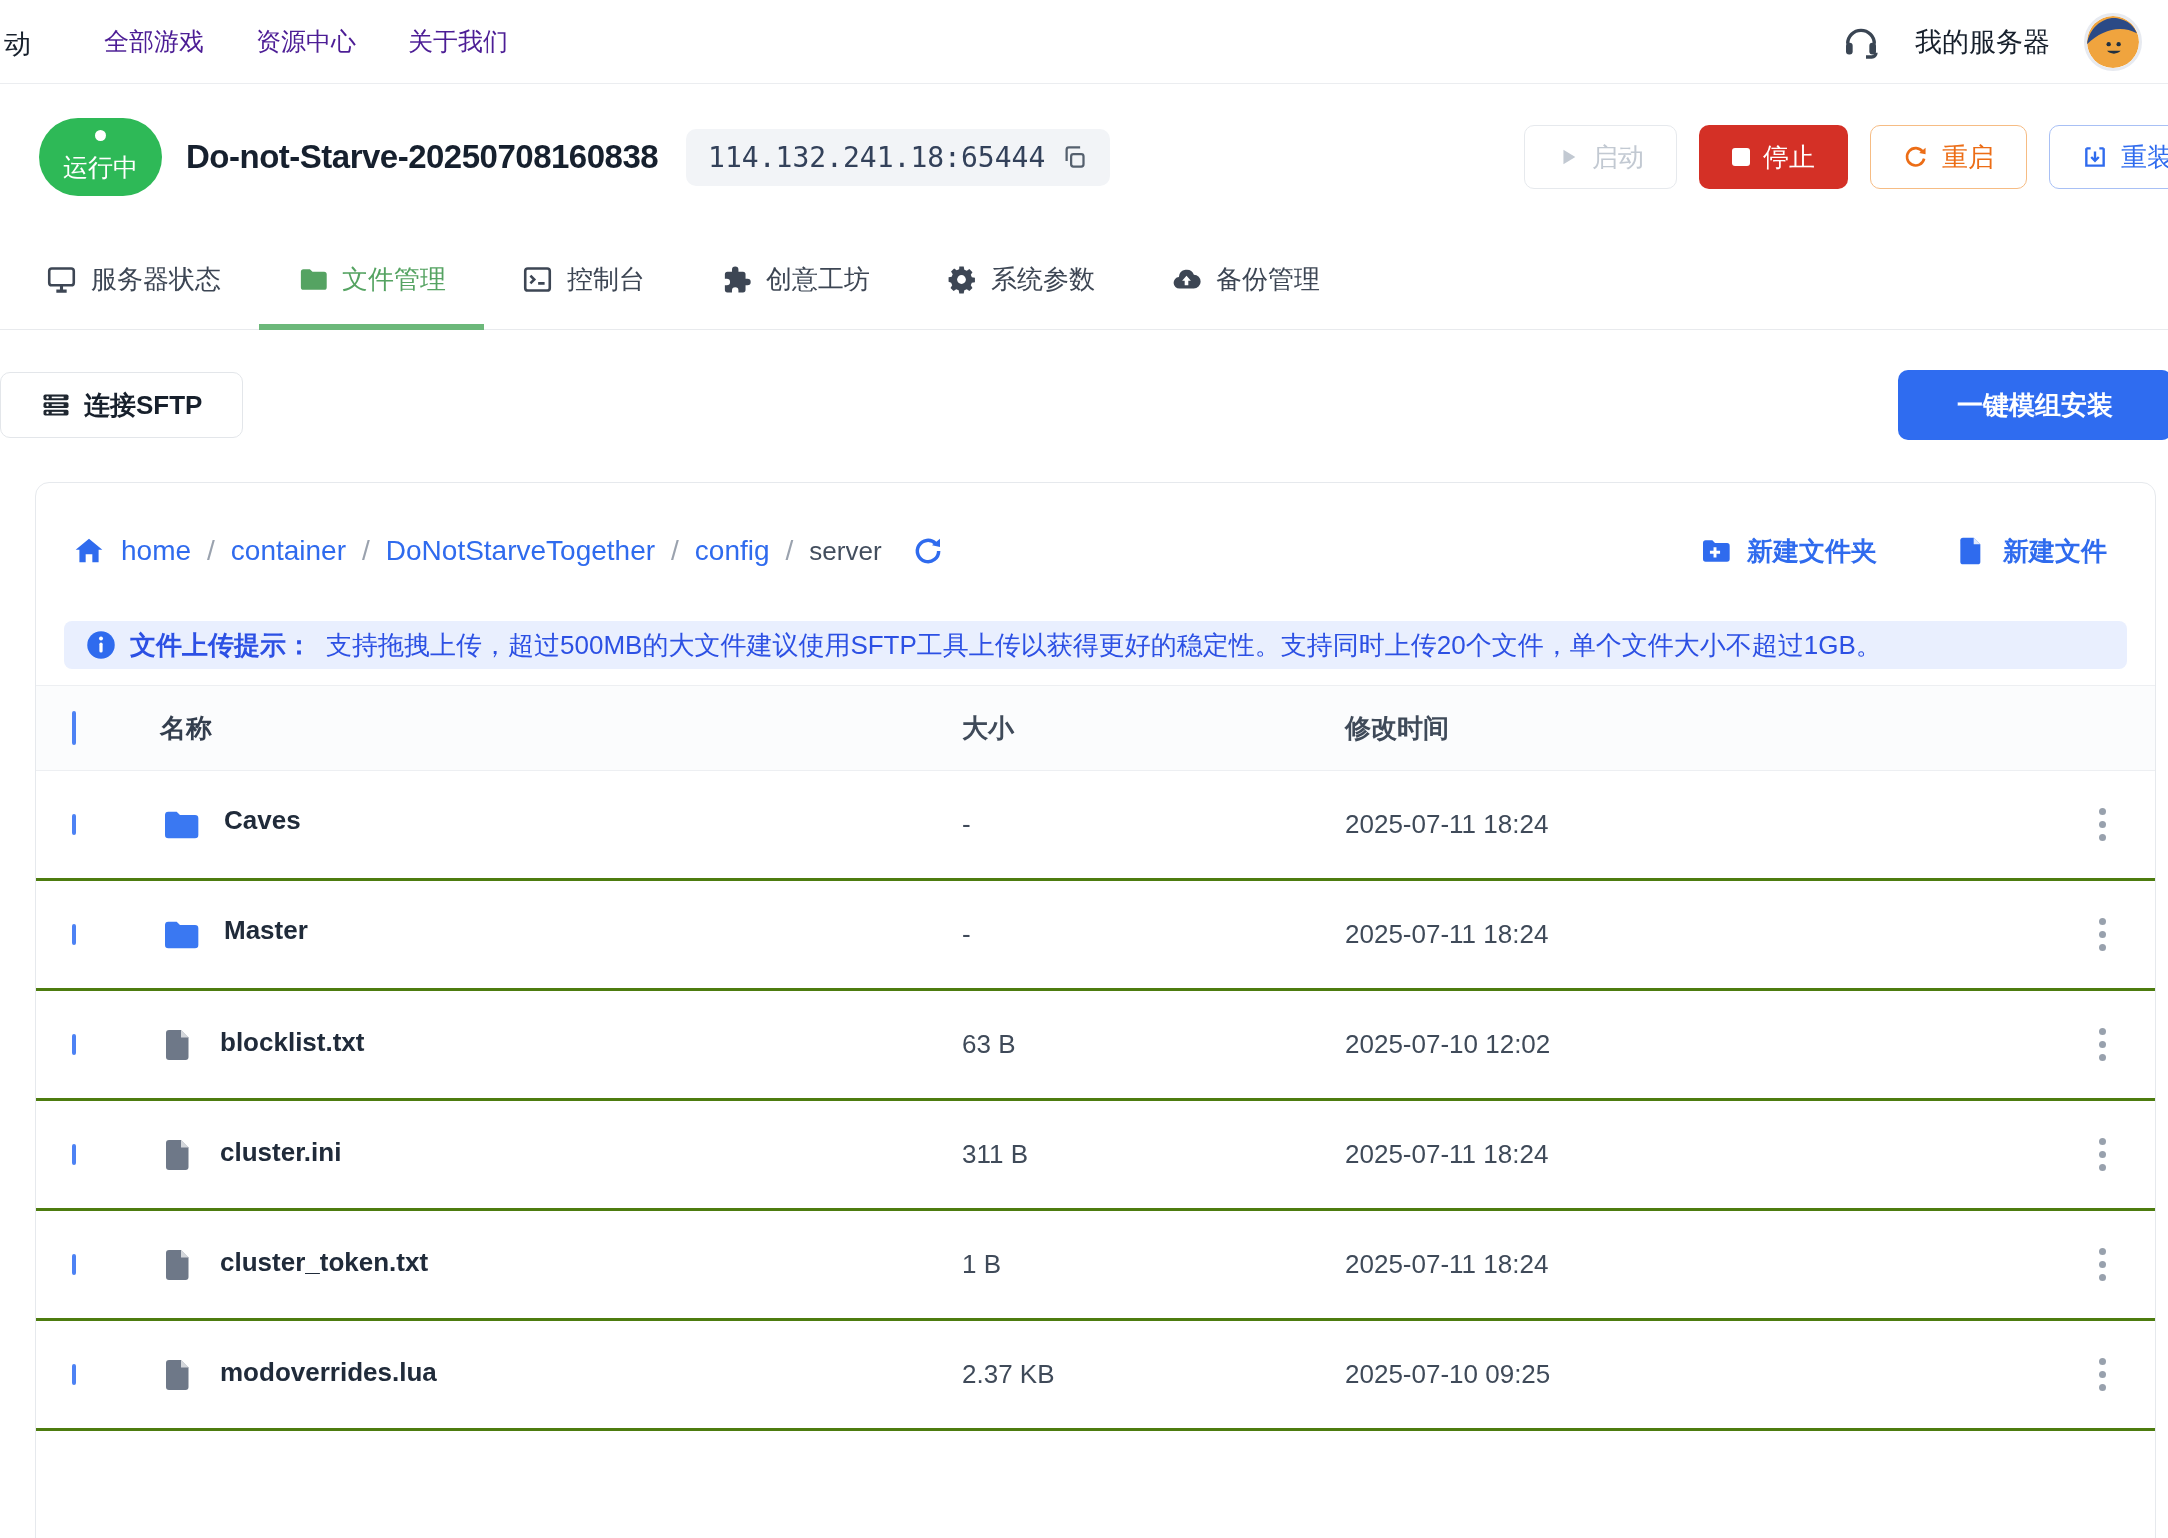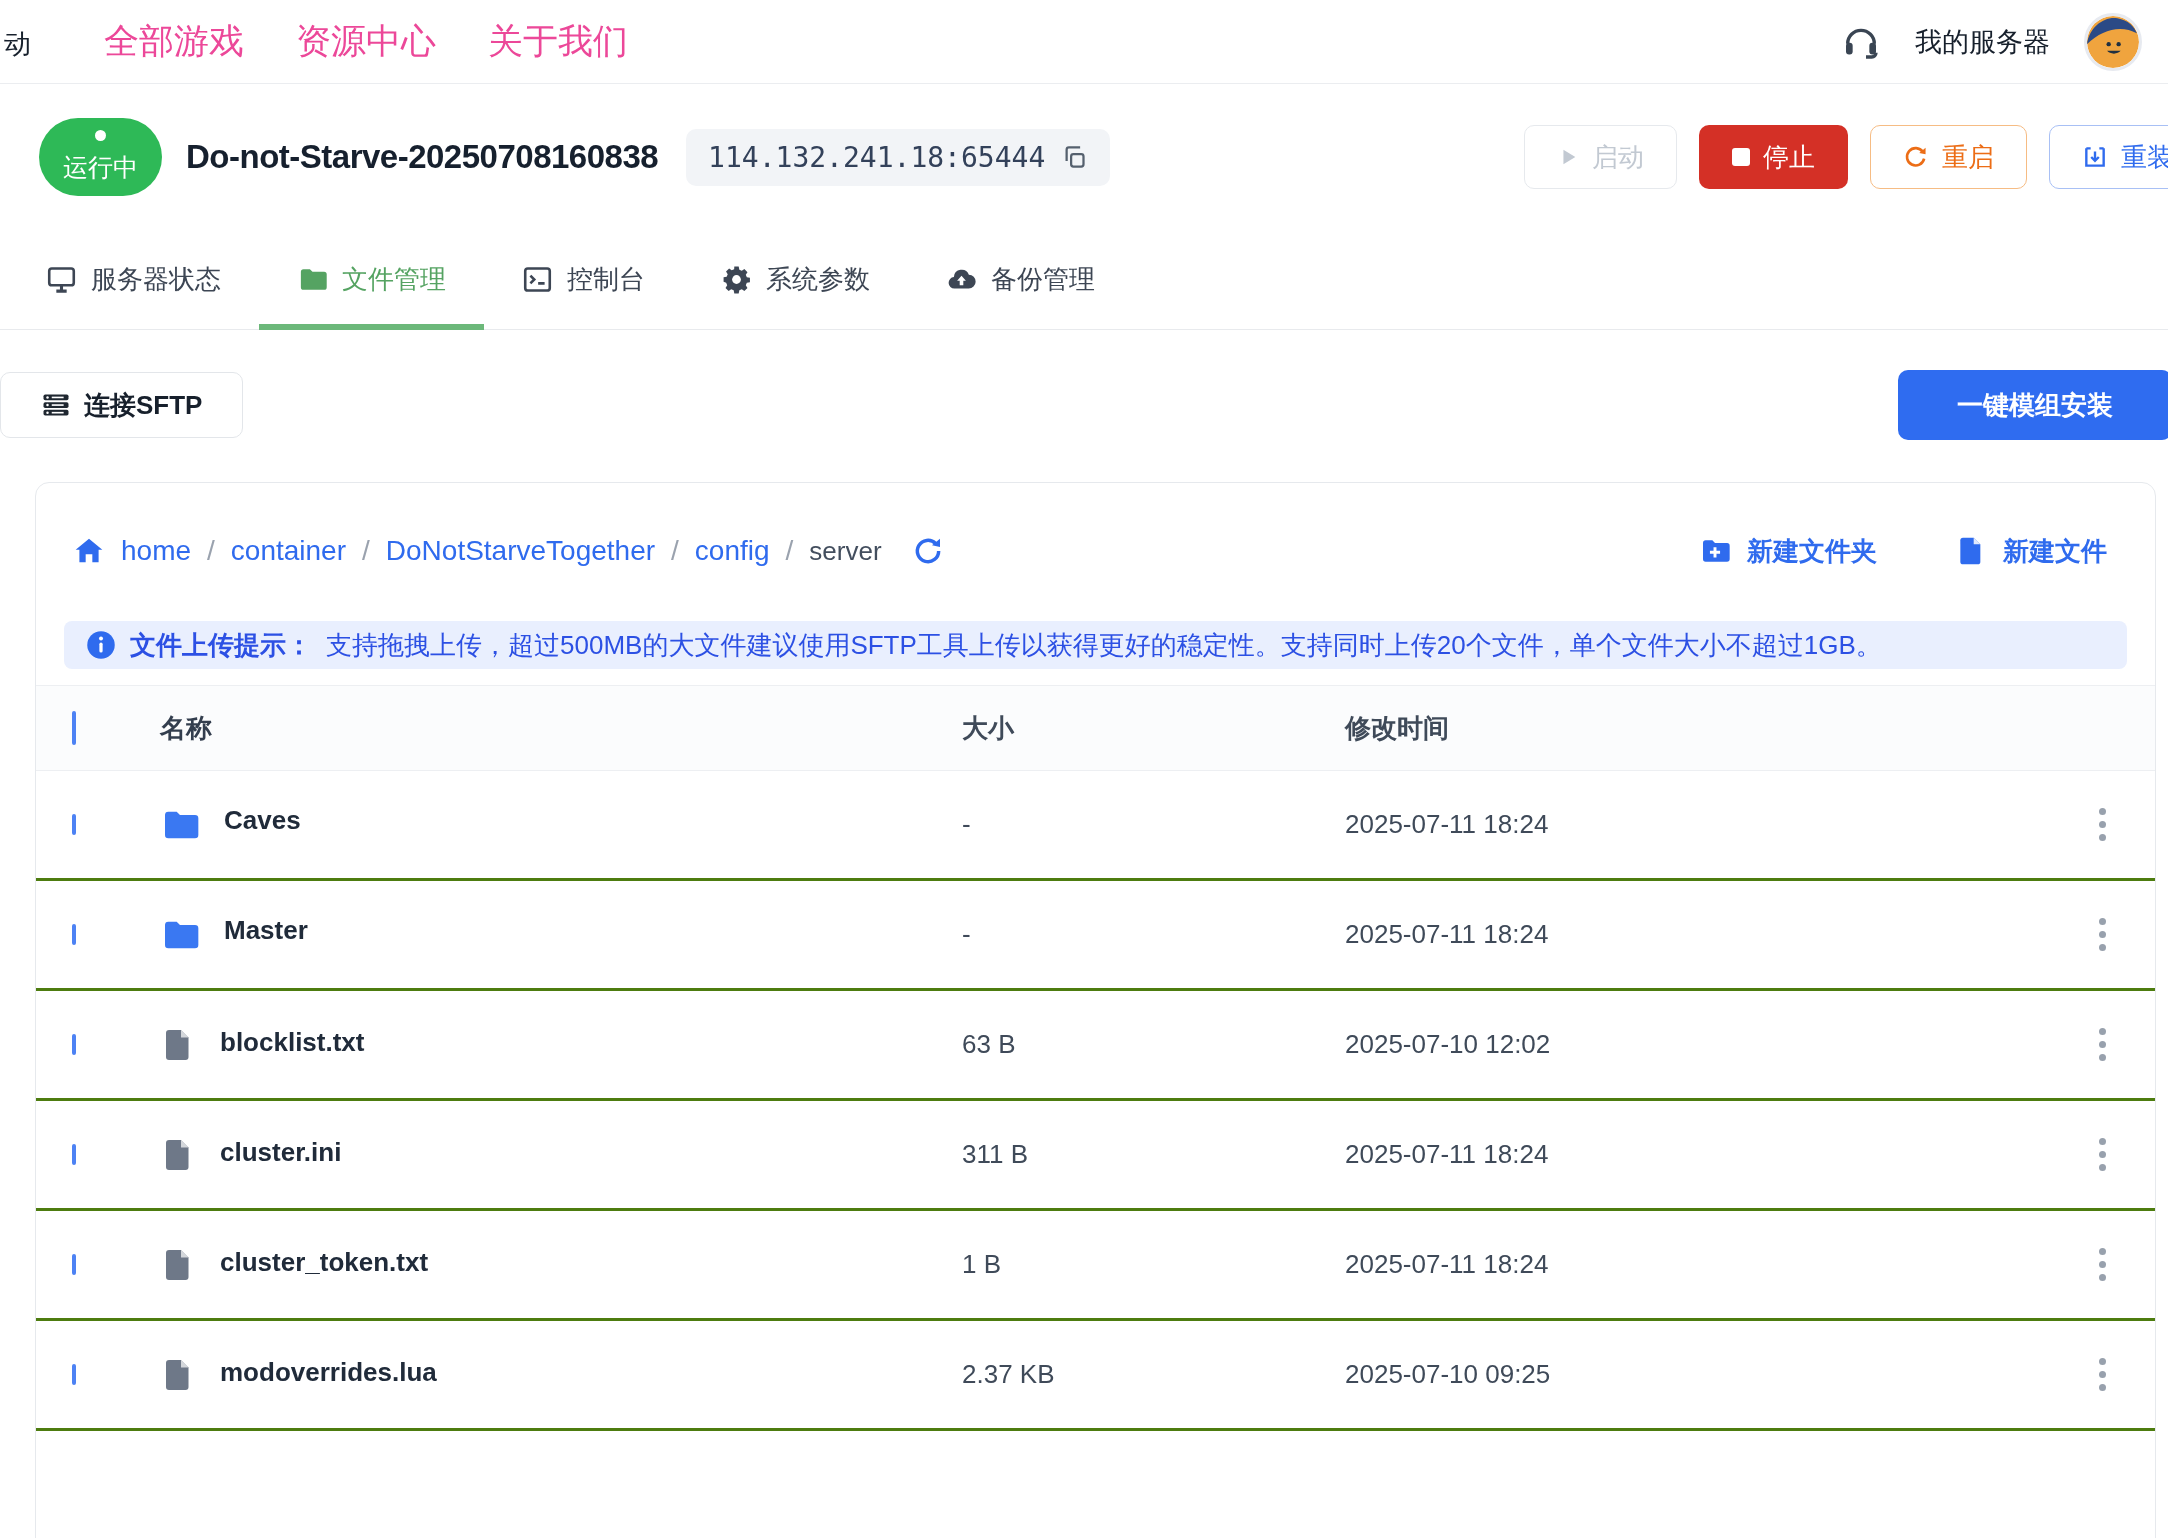--- a/index.html
+++ b/index.html
@@ -4,21 +4,21 @@
 <style>
   * { margin:0; padding:0; box-sizing:border-box; }
   html,body { width:2168px; height:1538px; overflow:hidden; background:#fff;
     font-family:"Liberation Sans","DejaVu Sans",sans-serif; color:#1c2533; }
 
   
   .topbar { height:84px; background:#fff; border-bottom:1px solid #ebedf0;
     display:flex; align-items:center; position:relative; }
   .topbar-clip { position:absolute; left:4px; top:26px; font-size:27px; font-weight:500; color:#17202c; }
   .topnav { display:flex; align-items:center; gap:52px; margin-left:104px; }
-  .topnav-item { font-size:35px; font-weight:500; color:#ec4899; cursor:pointer;text-align:right; }
+  .topnav-item { font-size:25px; font-weight:500; color:#4c1d95; cursor:pointer;text-align:right; }
   .topbar-right { margin-left:auto; display:flex; align-items:center; gap:34px; padding-right:26px; }
   .headset { width:40px; height:40px; color:#3a4553; }
   .my-servers { font-size:27px; font-weight:500; color:#17202c; }
   .avatar { width:58px; height:58px; border-radius:50%; border:3px solid #e7eaf0; overflow:hidden; }
 
   
   .shell { display:flex; height:1454px; }
   .left-strip { width:76px; border-right:1px solid #e8eaed; position:relative; background:#fff; flex:0 0 76px; }
   .strip-label { position:absolute; left:2px; top:36px; color:#2f6bee; font-size:27px; font-weight:500; white-space:nowrap; }
   .strip-scrollbar { position:absolute; left:48px; top:210px; width:11px; height:370px; background:#e8ebef; border-radius:6px; }
@@ -186,20 +186,26 @@
         <span>文件管理</span>
       </div>
       <div class="tab">
         <svg viewBox="0 0 24 24" fill="none" stroke="#3d4654" stroke-width="2">
           <rect x="2.5" y="3.5" width="19" height="17" rx="2"></rect>
             <path d="M6.5 9l3 3-3 3 M12.5 15h5"></path>
         </svg>
         <span>控制台</span>
       </div>
       <div class="tab">
+        <svg viewBox="0 0 24 24" fill="#3d4654">
+          <path d="M11 2a2.5 2.5 0 0 1 2.5 2.5V6H17a2 2 0 0 1 2 2v3.5h1.5a2.5 2.5 0 0 1 0 5H19V20a2 2 0 0 1-2 2h-3.5v-1.5a2.5 2.5 0 0 0-5 0V22H5a2 2 0 0 1-2-2v-3.5h1.5a2.5 2.5 0 0 0 0-5H3V8a2 2 0 0 1 2-2h3.5V4.5A2.5 2.5 0 0 1 11 2z"></path>
+        </svg>
+        <span>创意工坊</span>
+      </div>
+      <div class="tab">
         <svg viewBox="0 0 24 24">
           <path d="M10.3 2h3.4l.5 2.4 1.9.8 2-1.3 2.4 2.4-1.3 2 .8 1.9 2.4.5v3.4l-2.4.5-.8 1.9 1.3 2-2.4 2.4-2-1.3-1.9.8-.5 2.4h-3.4l-.5-2.4-1.9-.8-2 1.3-2.4-2.4 1.3-2-.8-1.9L2 13.7v-3.4l2.4-.5.8-1.9-1.3-2 2.4-2.4 2 1.3 1.9-.8z" fill="#3d4654"></path>
           <circle cx="12" cy="12" r="3.4" fill="#fff"></circle>
         </svg>
         <span>系统参数</span>
       </div>
       <div class="tab">
         <svg viewBox="0 0 24 24">
           <path d="M6.5 19a4.5 4.5 0 0 1-.4-8.98A6 6 0 0 1 17.7 8.3 4.5 4.5 0 0 1 17.5 19h-11z" fill="#3d4654"></path>
           <path d="M12 9l3.4 4h-2v3.5h-2.8V13h-2z" fill="#fff"></path>

